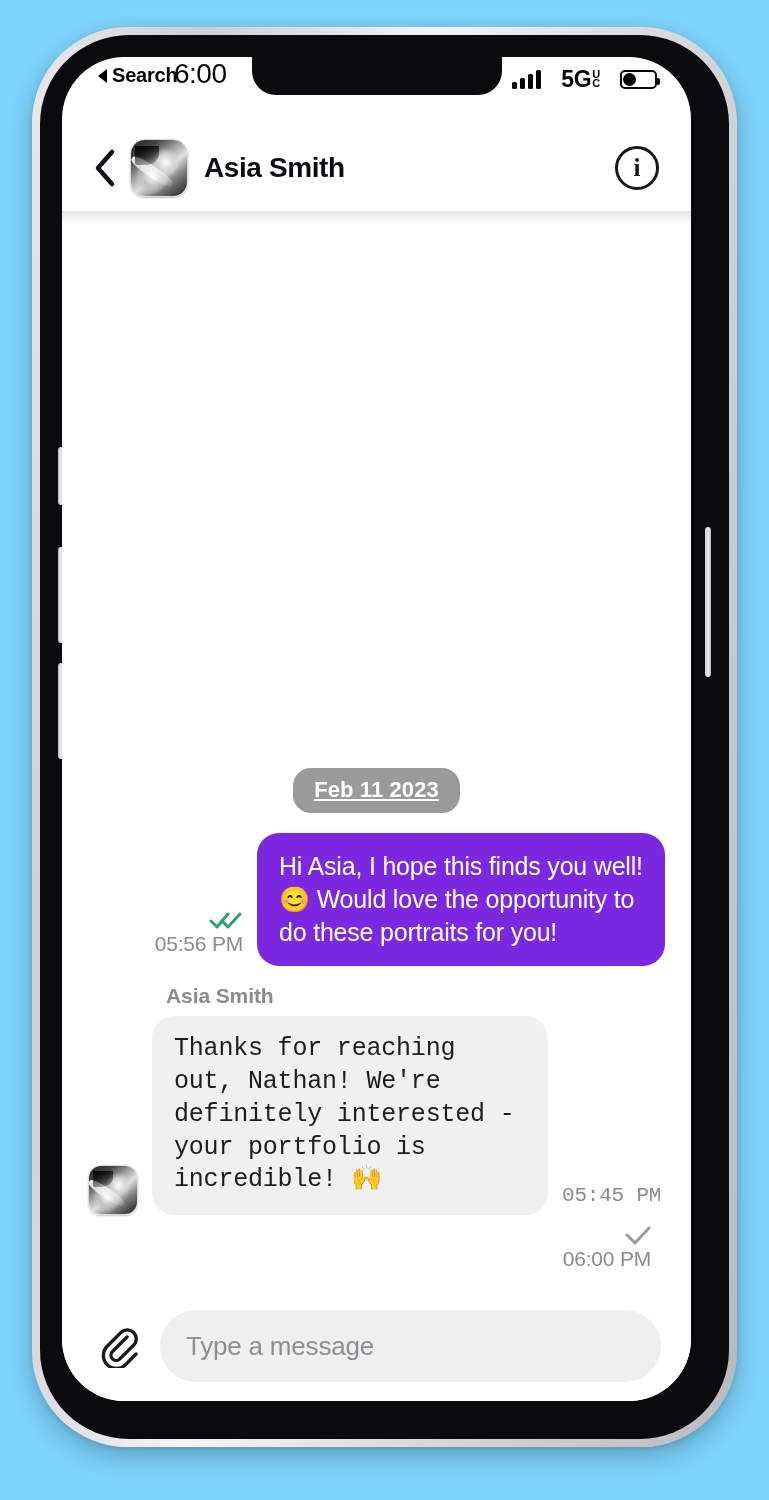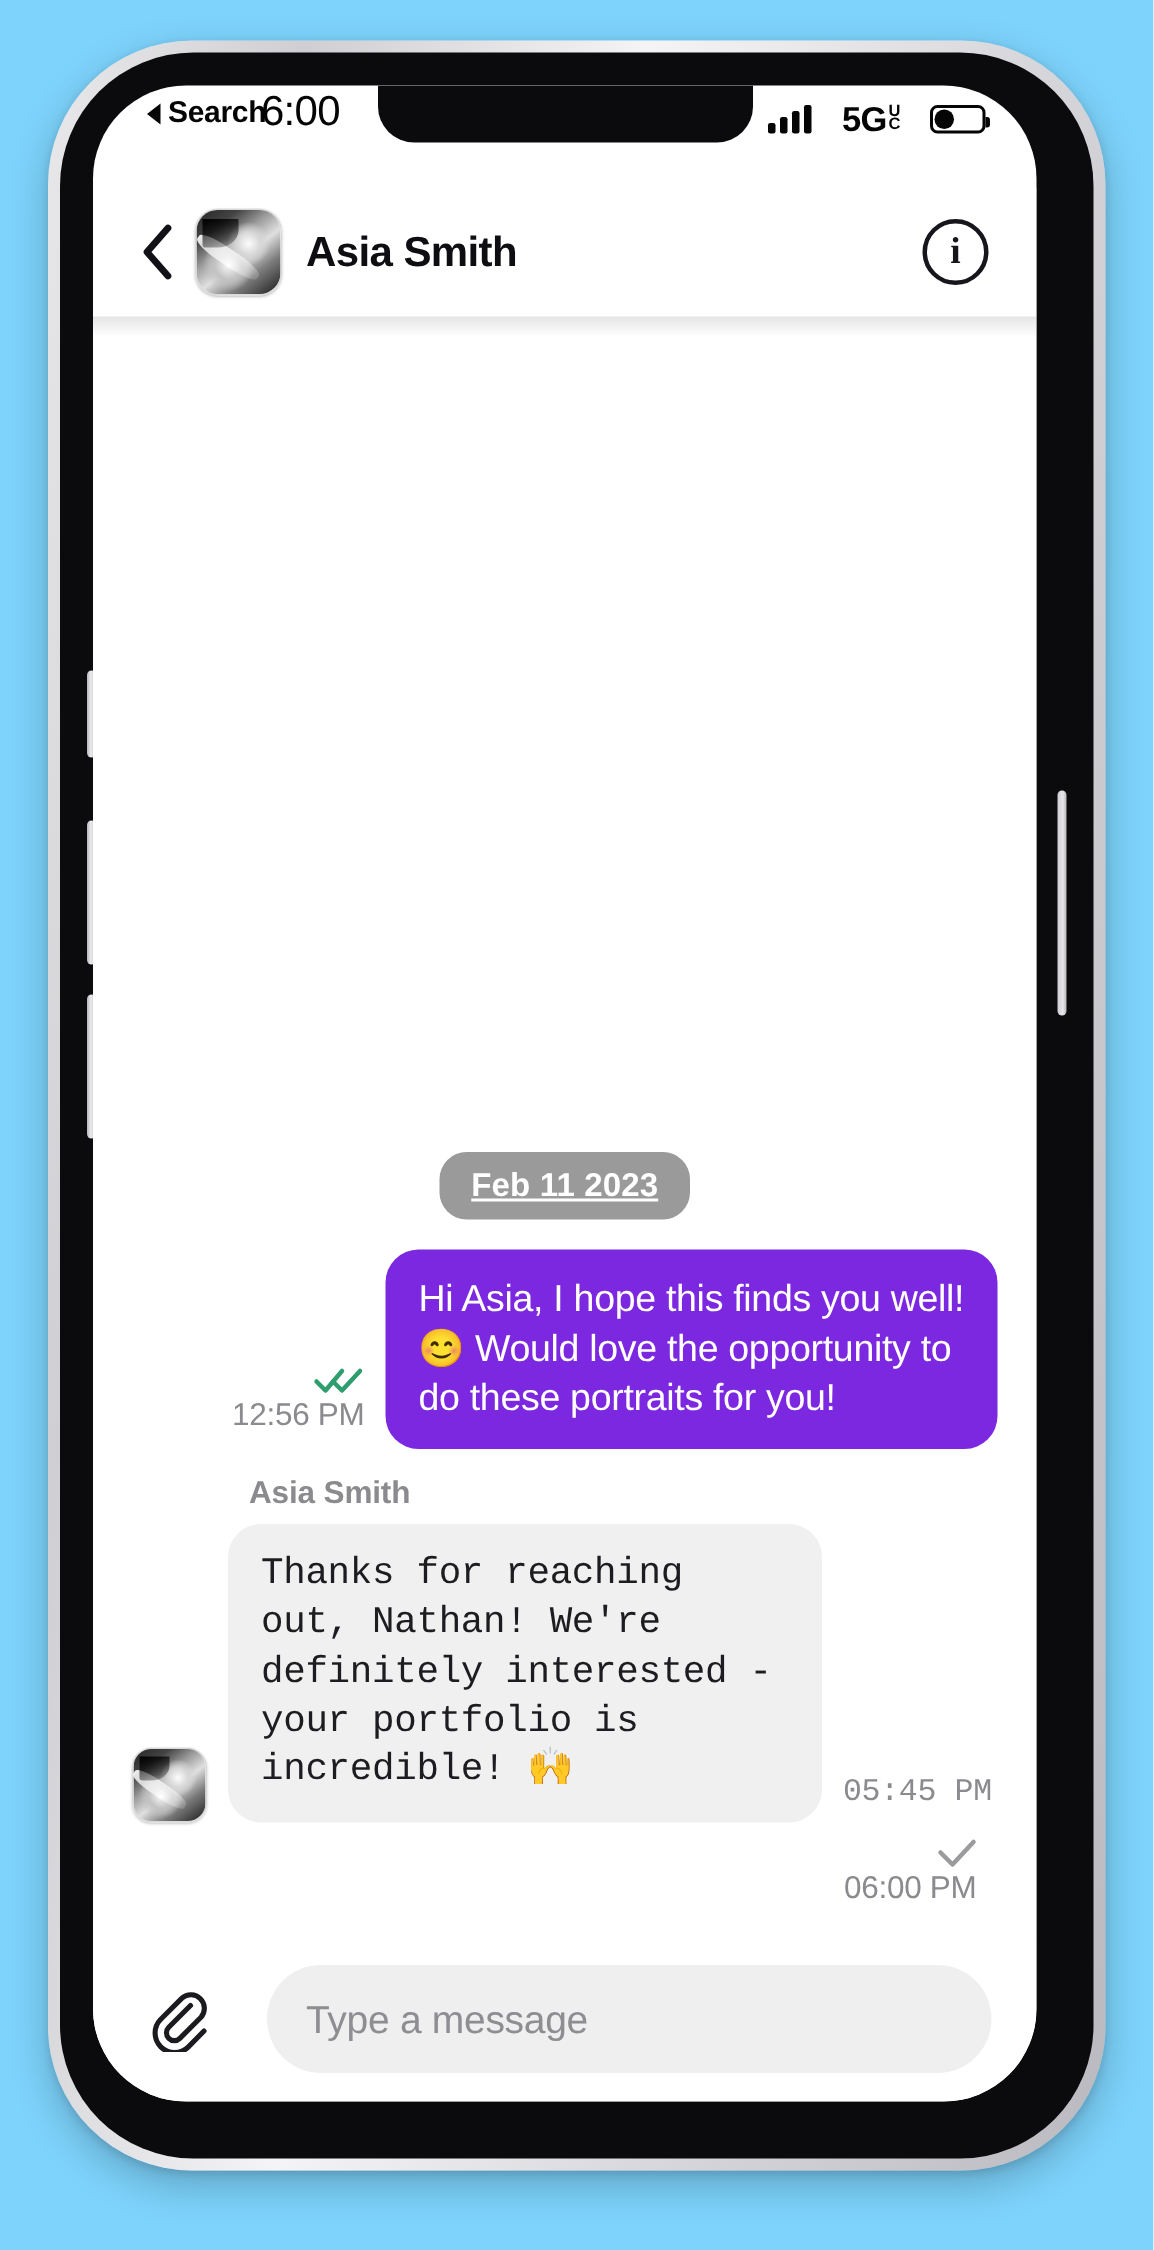--- a/index.html
+++ b/index.html
@@ -349,21 +349,21 @@
     box-shadow: 0 1px 2px rgba(0,0,0,0.22);
   }
 
   
   .composer {
     height: 110px;
     display: flex;
     align-items: center;
     padding: 0 30px 0 32px;
     background: #ffffff;
-    gap: 36px;
+    gap: 18px;
   }
   .clip-btn {
     width: 48px; height: 48px;
     display: flex; align-items: center; justify-content: center;
     flex: 0 0 auto;
   }
   .input-pill {
     flex: 1 1 auto;
     height: 72px;
     background: #efeff0;
@@ -446,21 +446,21 @@
         </div>
 
         <div class="msg-row out">
           <div class="meta">
             <div class="ticks">
               <svg width="34" height="20" viewBox="0 0 34 20" aria-hidden="true">
                 <polyline points="2,11 8,17 19,4" fill="none" stroke="#2f9e6e" stroke-width="3" stroke-linecap="round" stroke-linejoin="round"></polyline>
                 <polyline points="13,11 19,17 31,4" fill="none" stroke="#2f9e6e" stroke-width="3" stroke-linecap="round" stroke-linejoin="round"></polyline>
               </svg>
             </div>
-            <div class="stamp">12:56 PM</div>
+            <div class="stamp">05:56 PM</div>
           </div>
           <div class="bubble out">Hi Asia, I hope this finds you well! 😊  Would love the opportunity to do these portraits for you!</div>
         </div>
 
         <div class="sender-label">Asia Smith</div>
         <div class="msg-row in">
           <div class="msg-avatar">
             <div class="photo"></div>
           </div>
           <div class="bubble in">Thanks for reaching out, Nathan! We're definitely interested - your portfolio is incredible! 🙌</div>

